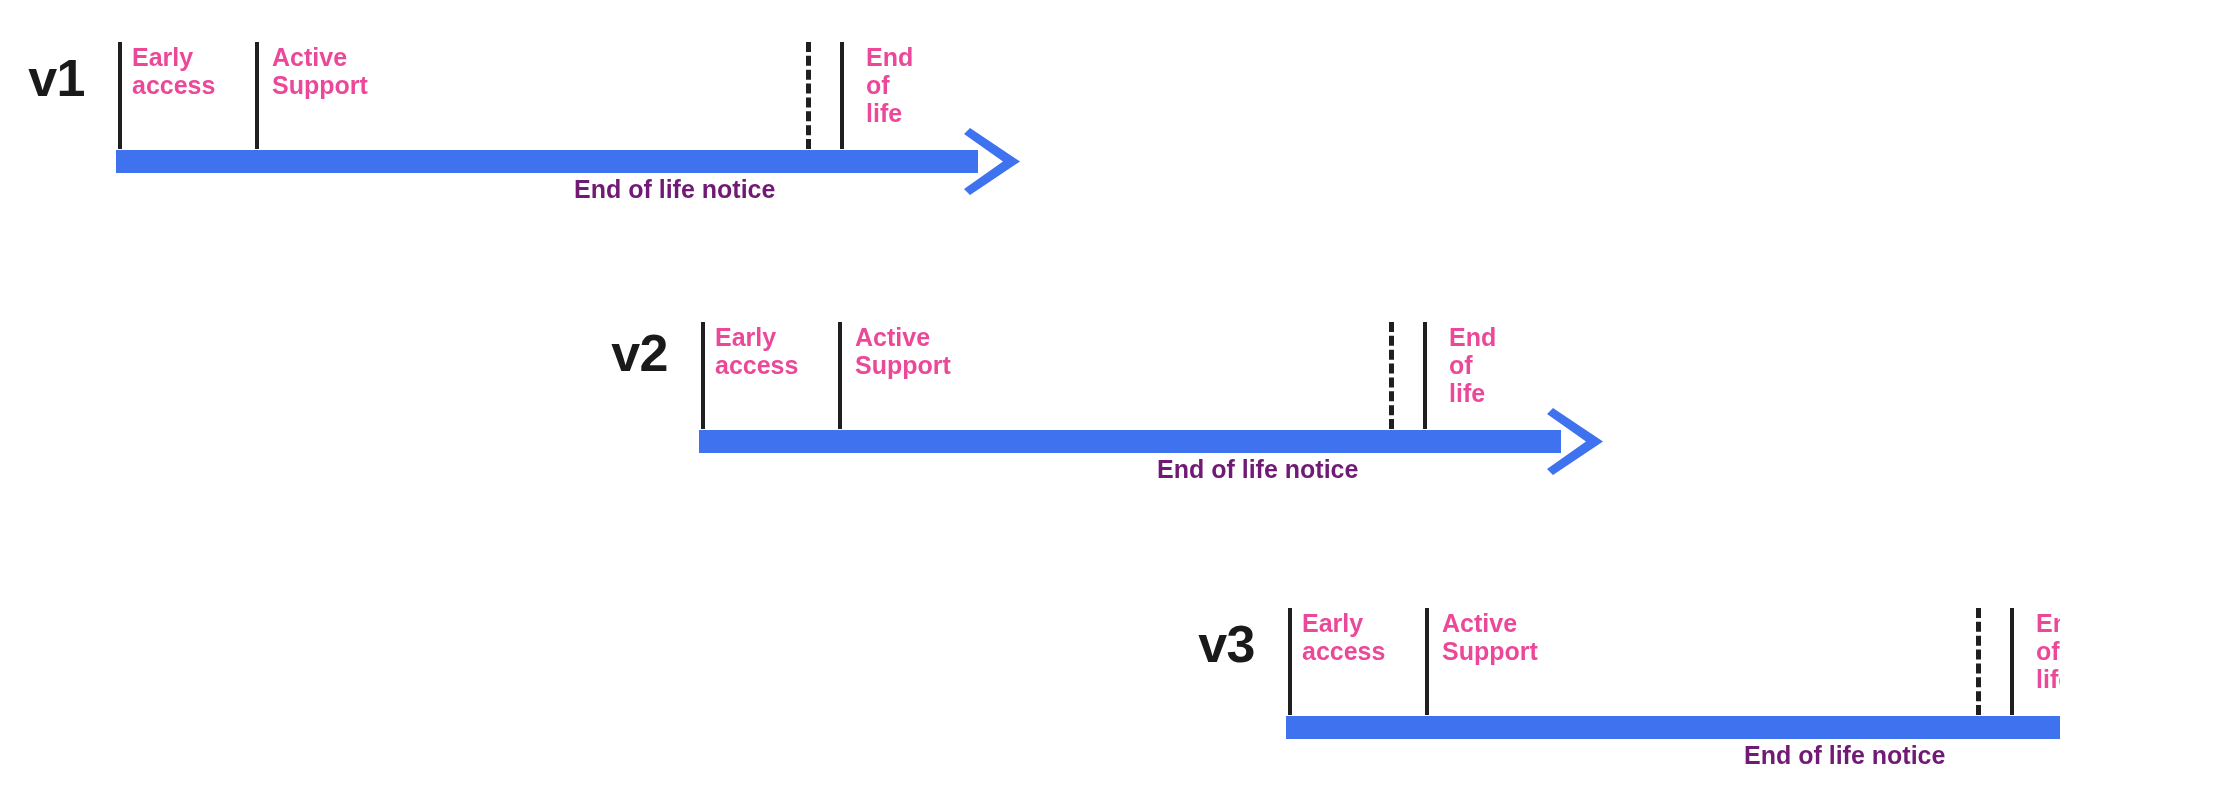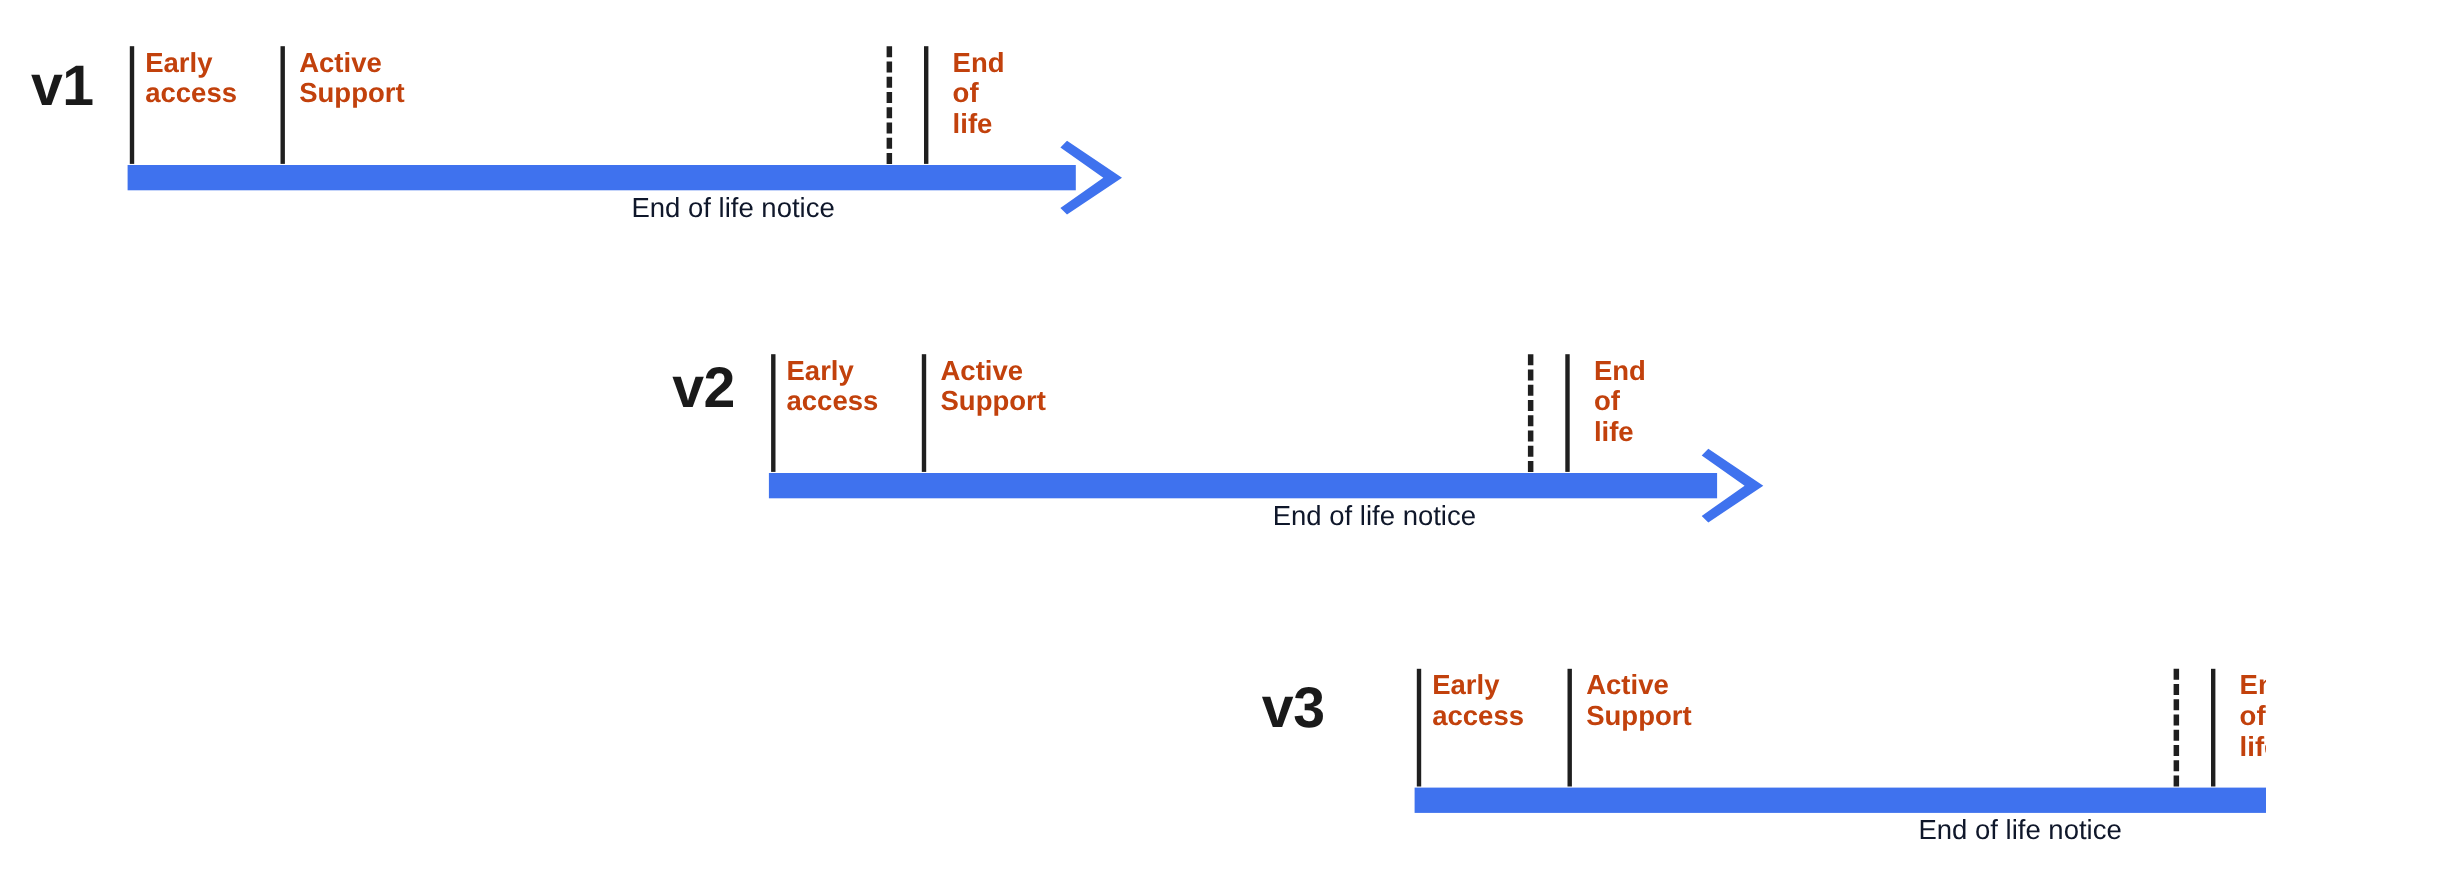--- a/index.html
+++ b/index.html
@@ -46,21 +46,21 @@
     width: 0;
     background: none;
     border-left: 5px dashed #1f1f1f;
   }
 
   
   .phase-label {
     position: absolute;
     font-size: 25px;
     font-weight: 700;
-    color: #c2410c;
+    color: #ec4899;
     line-height: 1.12;
     white-space: pre-line;
   }
 
   
   .timeline {
     position: absolute;
     height: 23px;
   }
   .timeline .shaft {
@@ -73,22 +73,22 @@
   .timeline .head {
     position: absolute;
     top: 50%;
     overflow: visible;
   }
 
   
   .notice-label {
     position: absolute;
     font-size: 25px;
-    font-weight: 400;
-    color: #0f172a;
+    font-weight: 700;
+    color: #701a75;
     white-space: nowrap;
   }
 </style>
 </head>
 <body>
 
 <div id="canvas">
 
   <div class="row">
 
@@ -137,21 +137,21 @@
           <path d="M 6 7 L 12 1 L 62 34.5 L 12 68 L 6 62 L 45 34.5 Z" fill="#3f72ee"></path>
         </svg>
       </div>
     </div>
 
     <div class="notice-label" style="left:1157px; top:455px;">End of life notice</div>
   </div>
 
   <div class="row">
 
-    <div class="version-label" style="left:1139px; top:618px; width:65px;">v3</div>
+    <div class="version-label" style="left:1190px; top:618px; width:65px;">v3</div>
 
     <div class="vline" style="left:1288px; top:608px; height:107px;"></div>
     <div class="vline" style="left:1425px; top:608px; height:107px;"></div>
     <div class="vline dashed" style="left:1976px; top:608px; height:107px;"></div>
     <div class="vline" style="left:2010px; top:608px; height:107px;"></div>
 
     <div class="phase-label" style="left:1302px; top:609px; width:115px;">Early
 access</div>
     <div class="phase-label" style="left:1442px; top:609px;">Active Support</div>
     <div class="phase-label" style="left:2036px; top:609px;">End of life</div>

